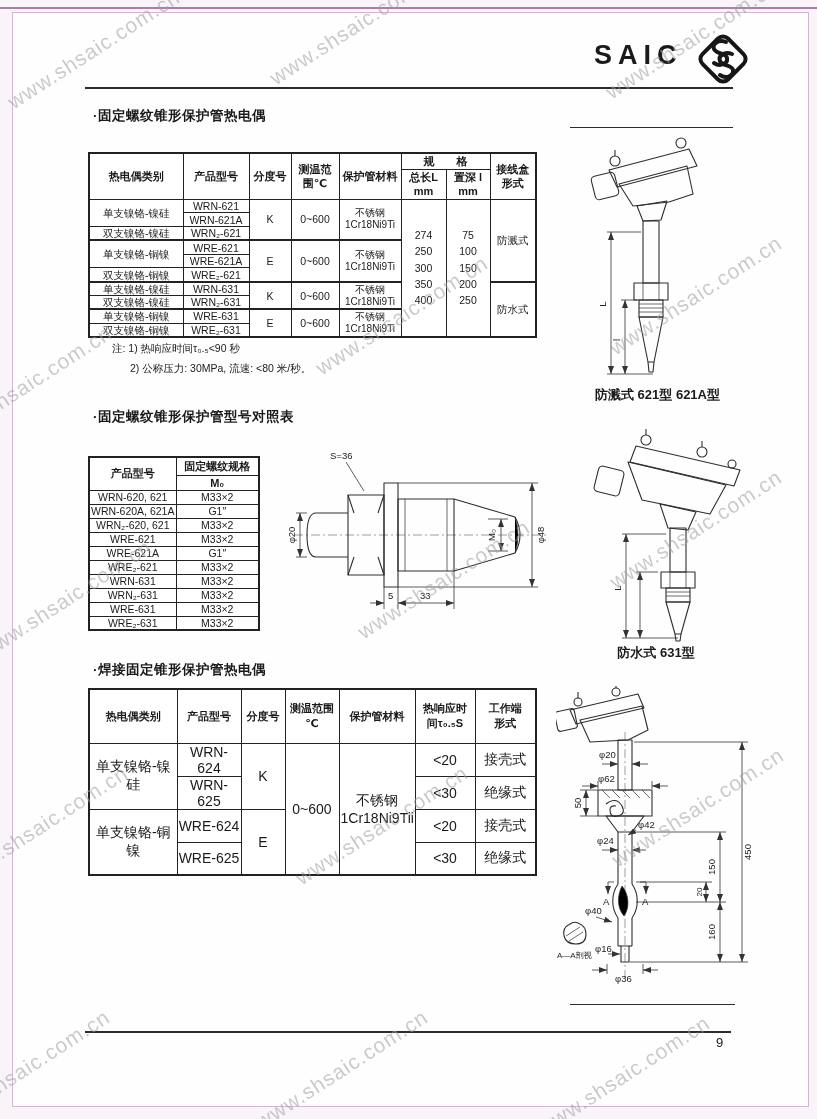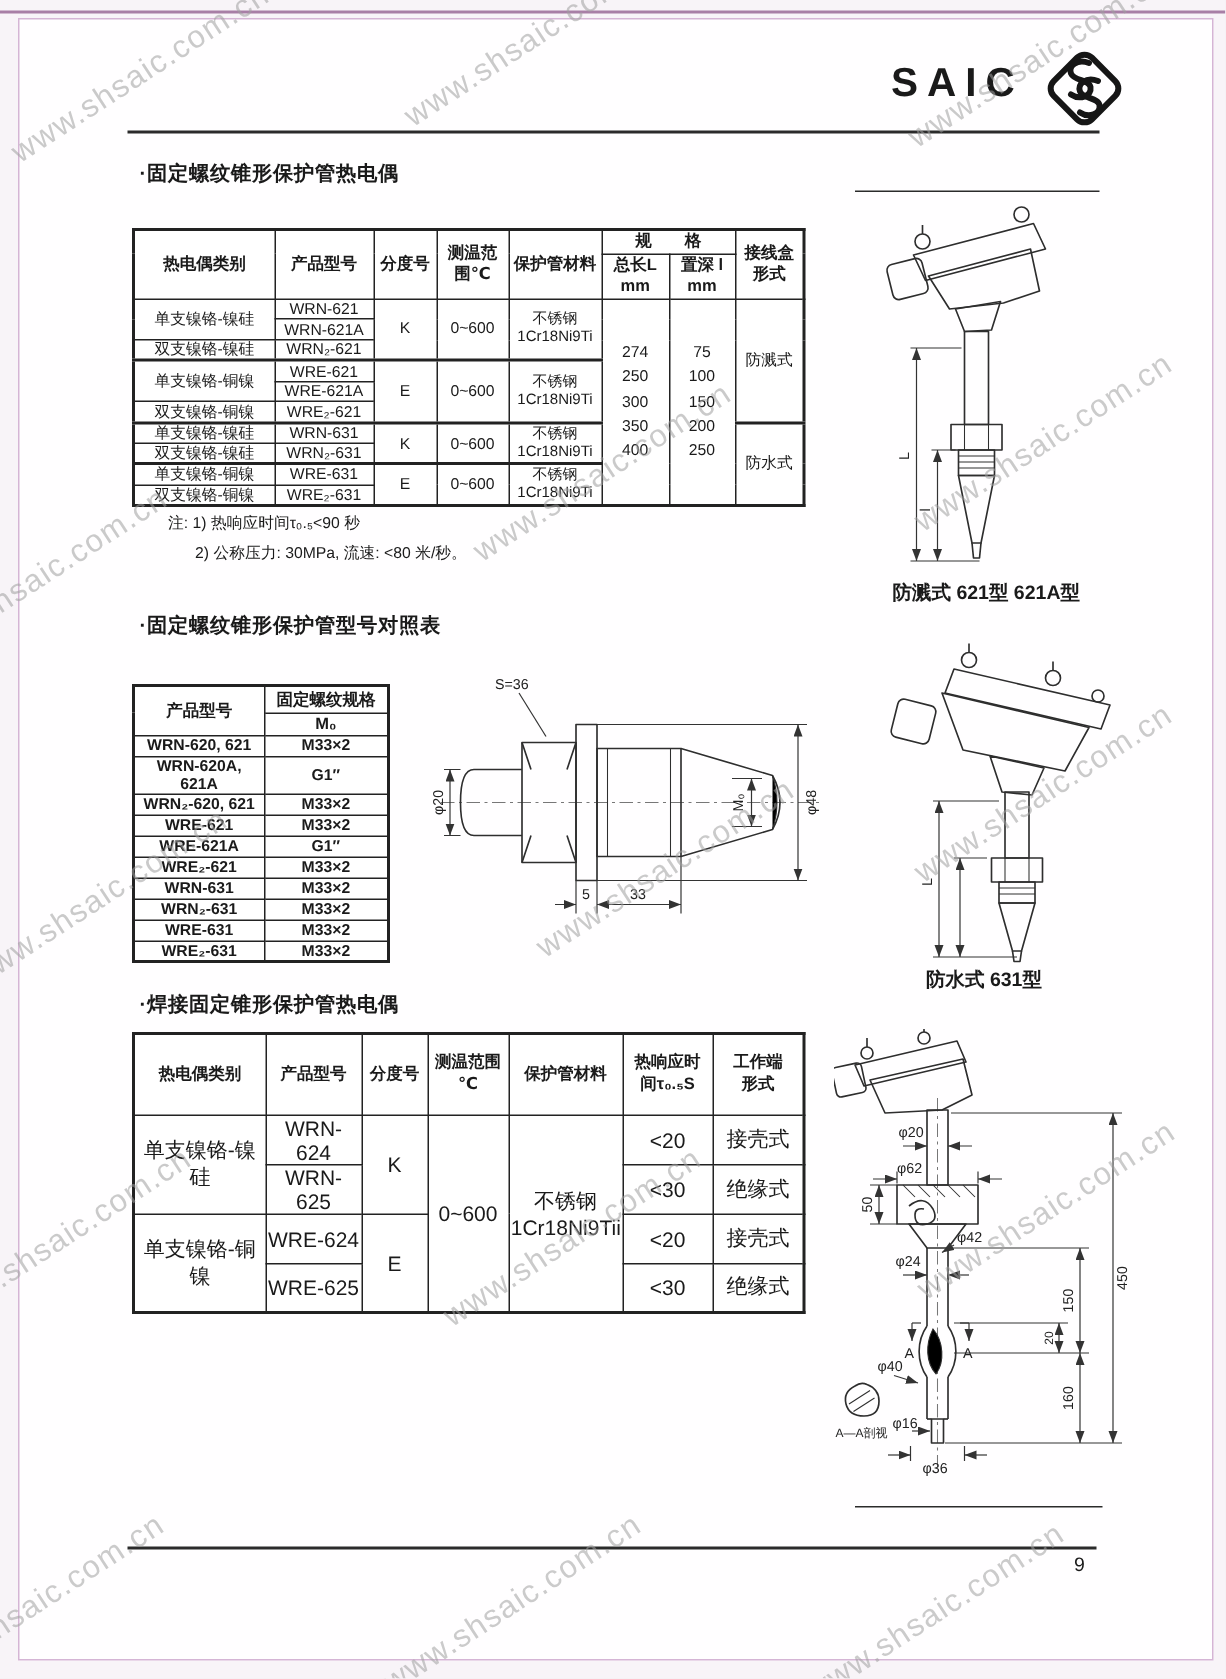--- a/index.html
+++ b/index.html
@@ -24,21 +24,21 @@
   .t1 { left:88px; top:152px; width:447px; }
   .t1 th { font-size:11px; line-height:1.3; }
   .t1 td { font-size:10.5px; line-height:1.15; }
   .t1 tbody tr { height:13.8px; }
   .t1 tr.gb td { border-top-width:2px; }
   .mat { font-size:10px !important; line-height:1.2 !important; }
   .spec { line-height:1.55 !important; }
 
   .t2 { left:88px; top:456px; width:170px; }
   .t2 th { font-size:11px; }
-  .t2 td { font-size:10.5px;font-weight:bold; }
+  .t2 td { font-size:10.5px; }
   .t2 tbody tr { height:14px; }
 
   .t3 { left:88px; top:688px; width:447px; }
   .t3 th { font-size:11px; line-height:1.4; }
   .t3 td { font-size:14px; }
   .t3 tbody tr { height:33px; }
 
   .wm { position:absolute; font-size:21px; letter-spacing:1px; color:#a0a0a0; opacity:.55;
         transform:rotate(-33deg); transform-origin:0 50%; white-space:nowrap; pointer-events:none; z-index:5; }
 

